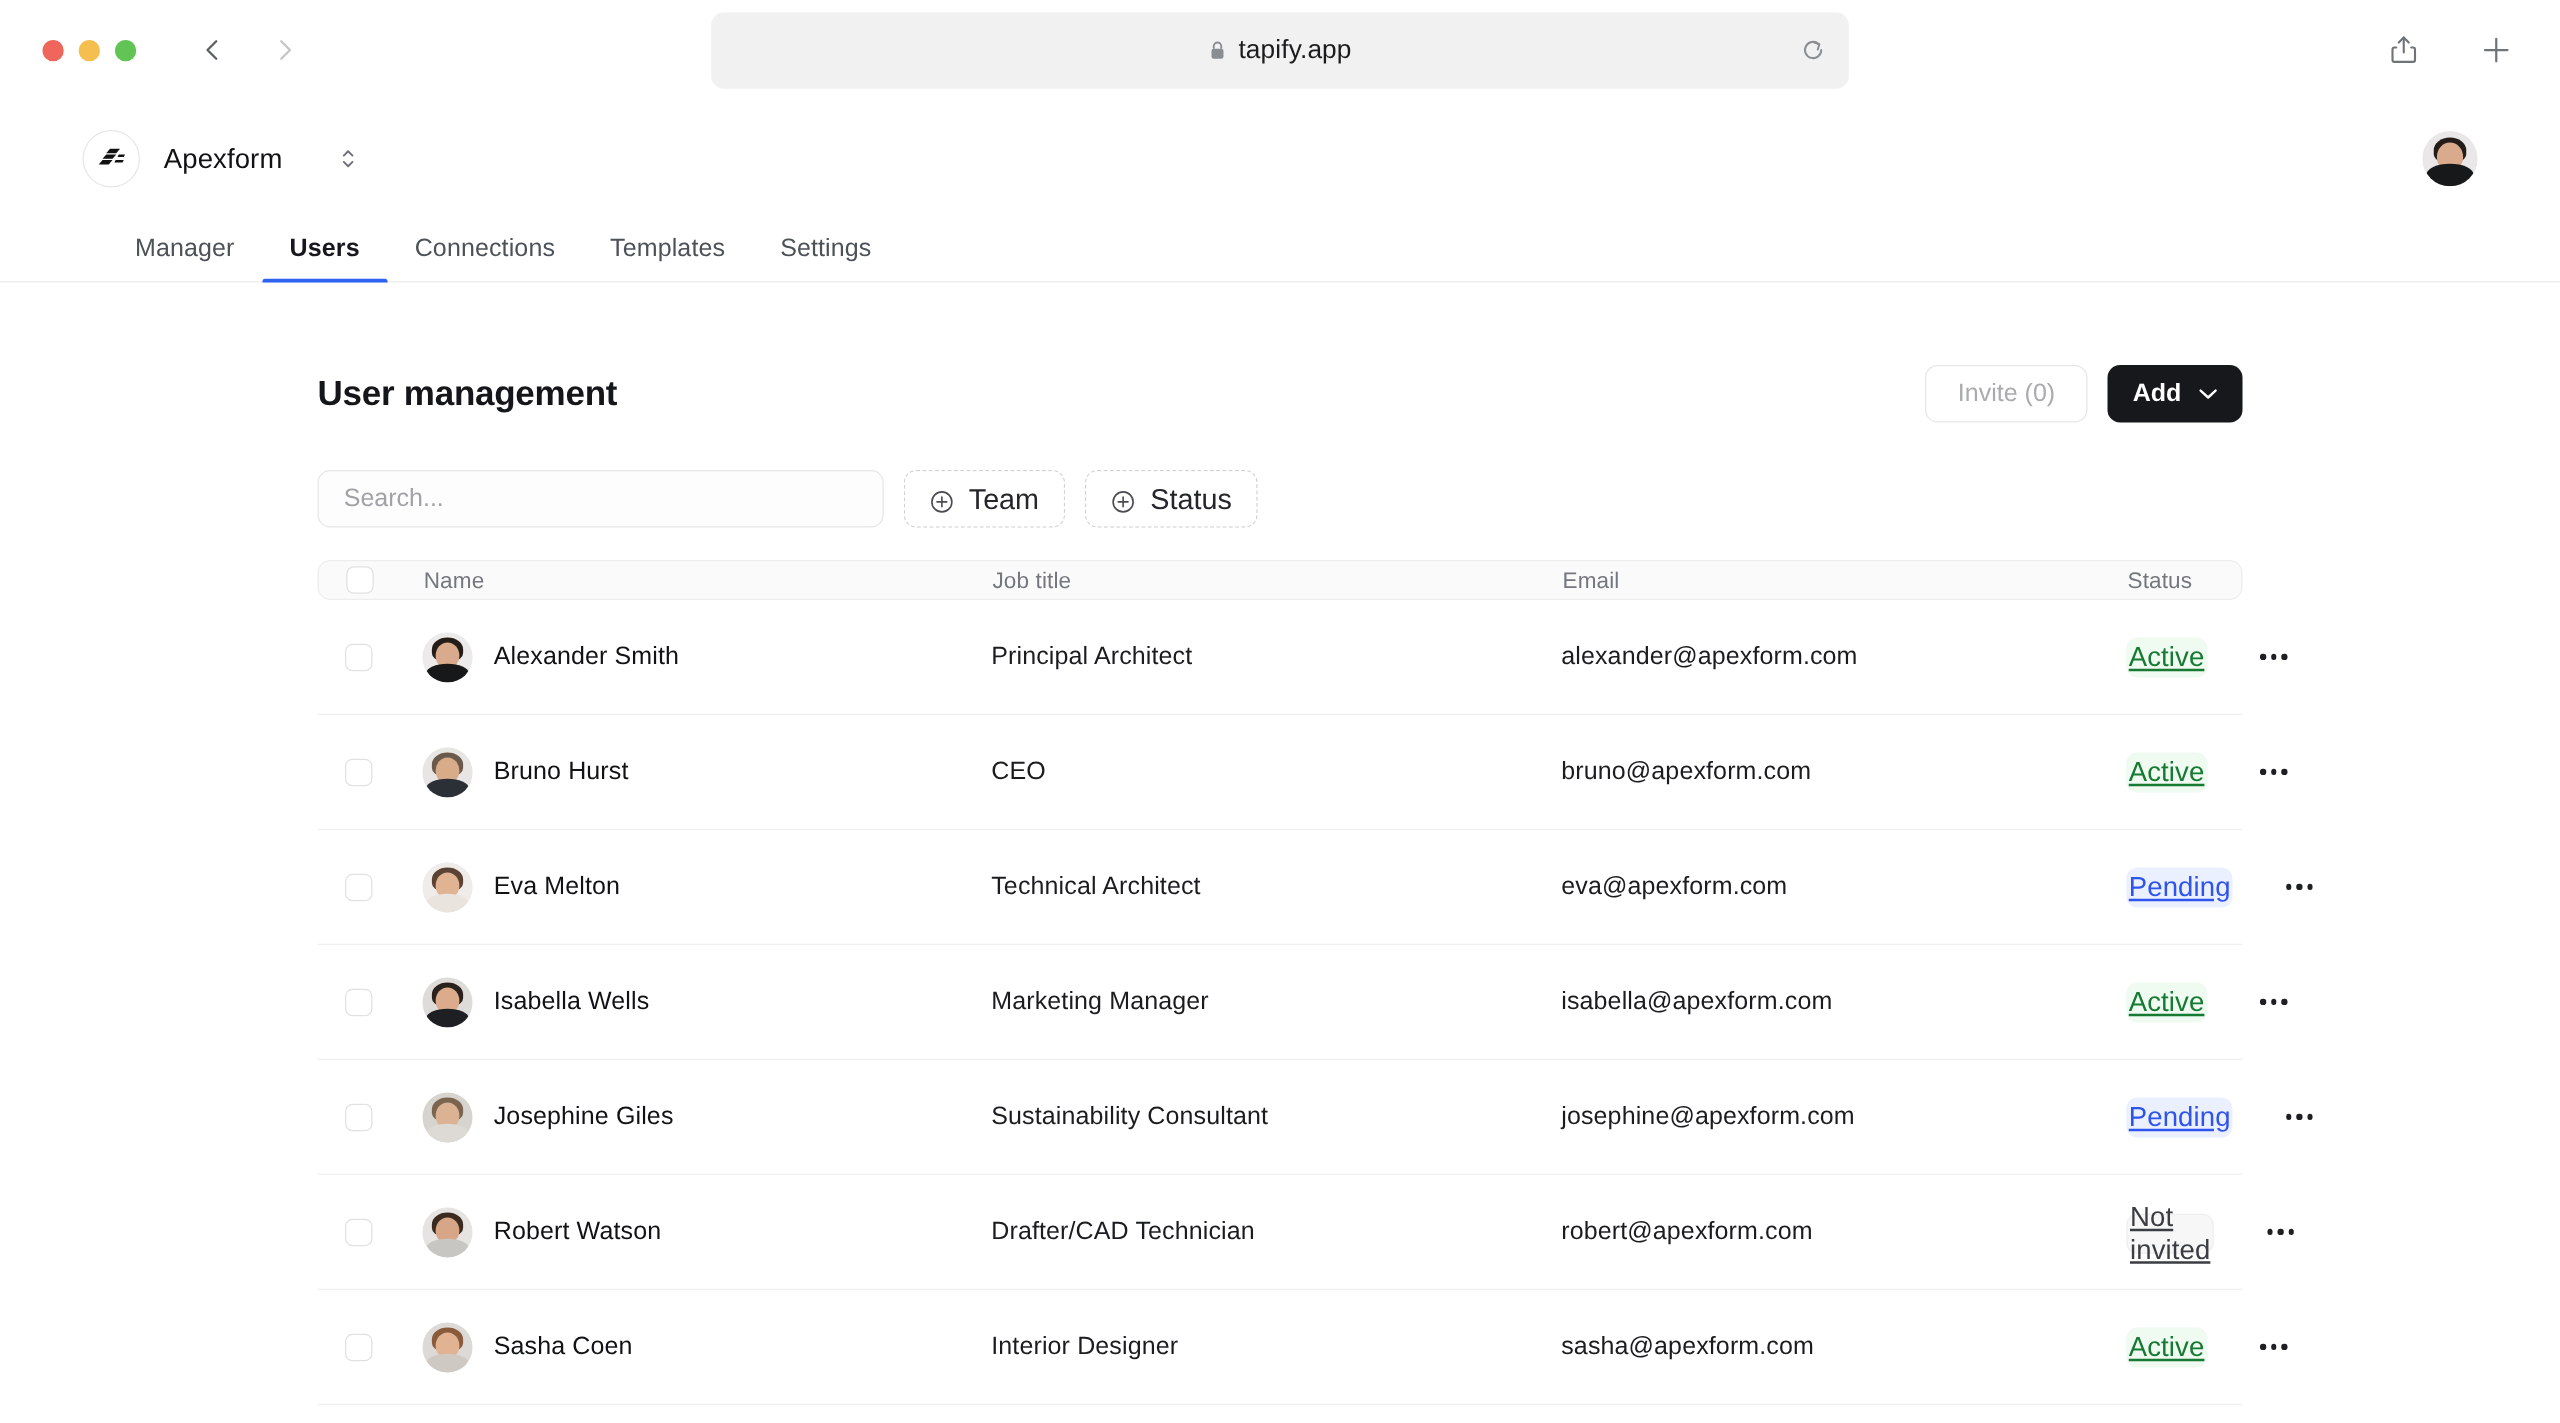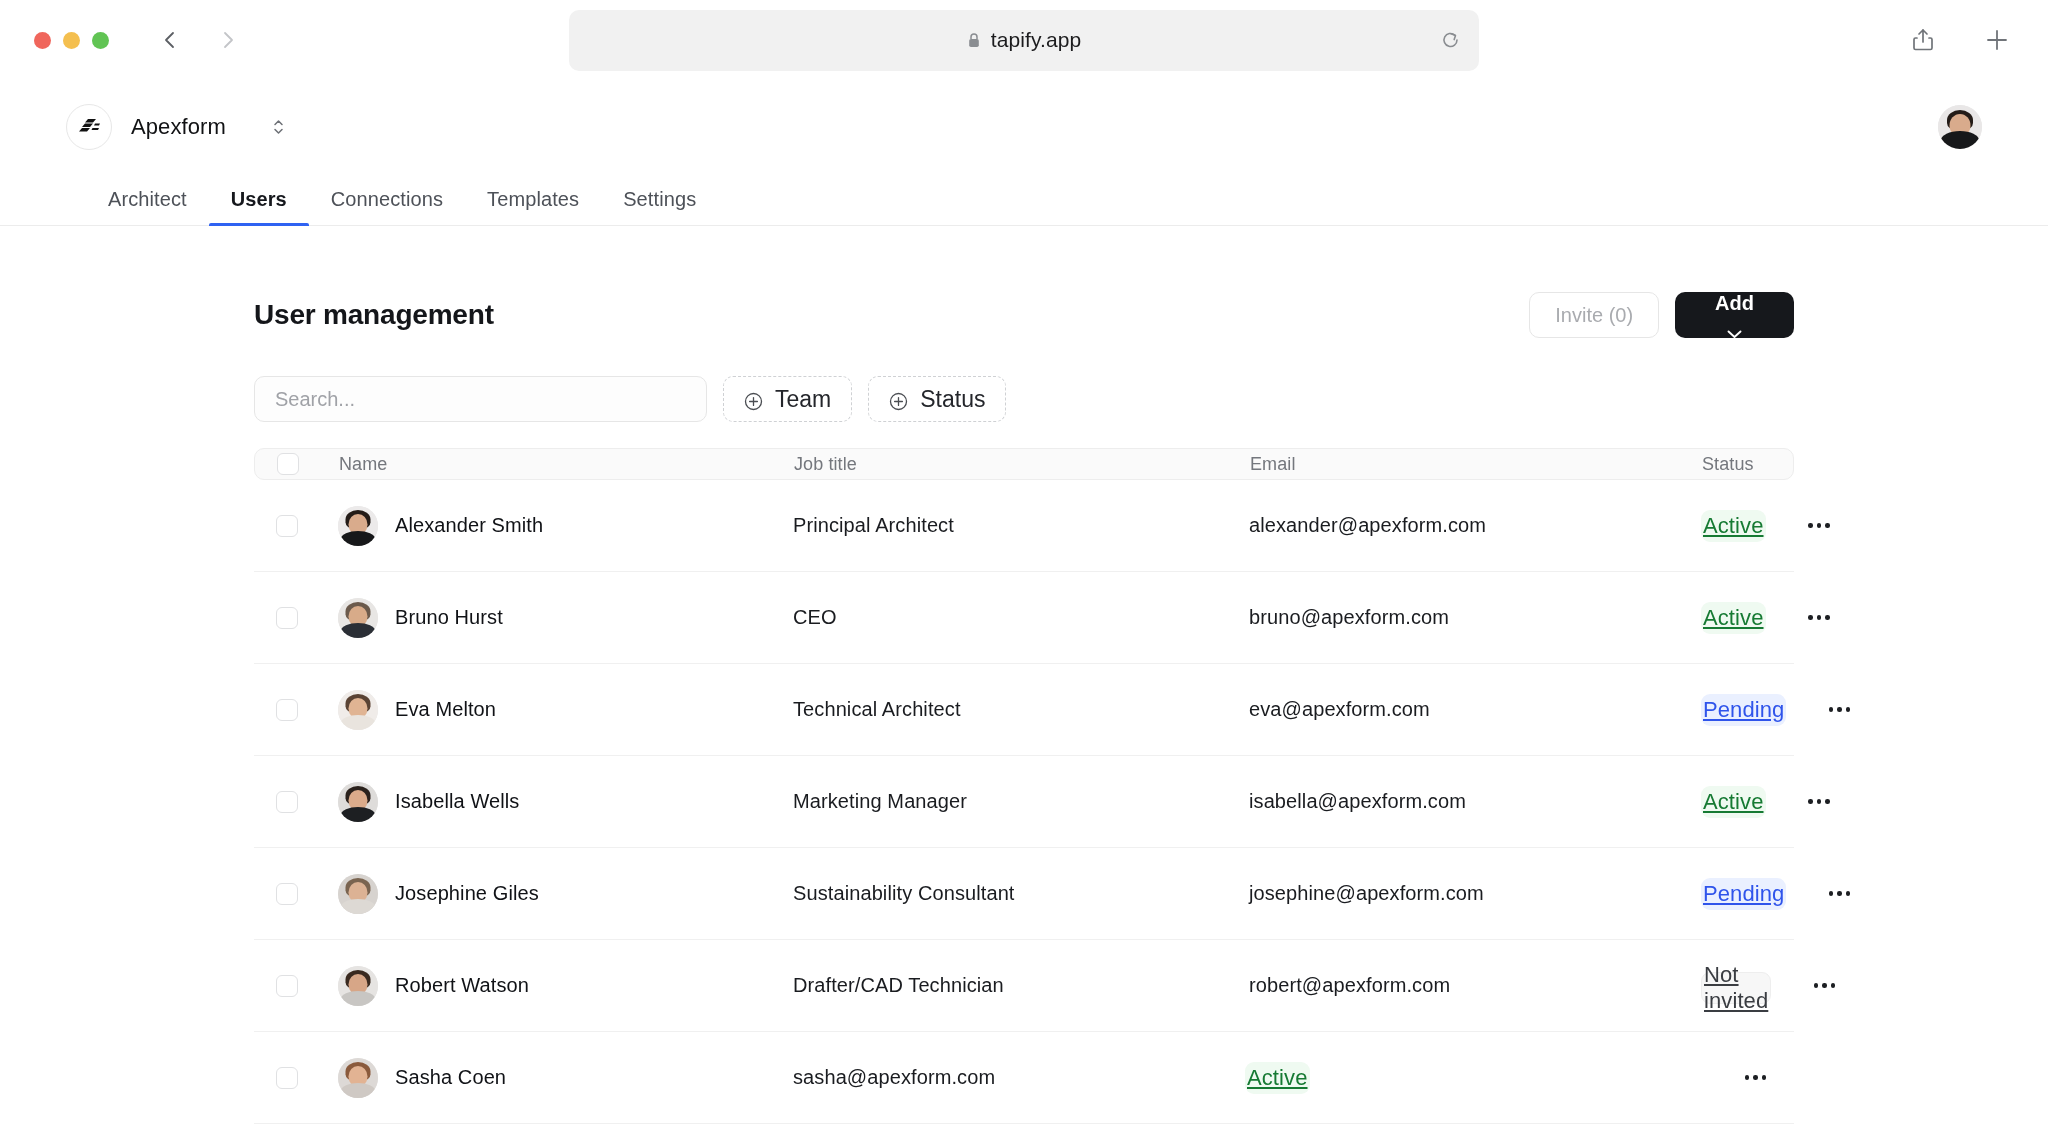--- a/index.html
+++ b/index.html
@@ -165,31 +165,30 @@
     border-radius: 10px;
     background: #ffffff;
     color: #a9abaf;
     font-size: 20px;
     font-family: inherit;
     display: flex; align-items: center;
     cursor: default;
   }
   .btn-add {
     height: 46px;
-    padding: 0 40px;
+    padding: 0 20px;
     border: none;
     border-radius: 10px;
     background: #16181c;
     color: #ffffff;
     font-size: 20px;
     font-family: inherit;
     font-weight: 600;
     display: flex; align-items: center; gap: 14px;
     cursor: pointer;
-    flex-direction: column;
   }
 
   
   .filters {
     display: flex;
     align-items: center;
     gap: 16px;
     margin-top: 38px;
   }
   .search-box {
@@ -376,21 +375,21 @@
 
   <div class="user-avatar">
     <span class="av-bg" style="background:#e9e7e7"></span>
     <span class="av-hair" style="width:26px;height:20px;top:5px;background:#241c18"></span>
     <span class="av-head" style="width:21px;height:23px;top:9px;background:#d9ab8c"></span>
     <span class="av-body" style="width:38px;height:18px;bottom:0;background:#17181a"></span>
   </div>
 </div>
 
 <div class="tabbar">
-  <div class="tab">Architect</div>
+  <div class="tab">Manager</div>
   <div class="tab active">Users</div>
   <div class="tab">Connections</div>
   <div class="tab">Templates</div>
   <div class="tab">Settings</div>
 </div>
 
 <div class="page">
  <div class="page-inner">
   <div class="page-head">
     <div class="page-title">User management</div>
@@ -591,20 +590,21 @@
             </div>
             <div class="c-name">
               <span class="avatar">
                 <span class="av-bg" style="background:#ddd9d6"></span>
                 <span class="av-hair" style="width:25px;height:19px;top:4px;background:#8a5a3c"></span>
                 <span class="av-head" style="width:19px;height:21px;top:8px;background:#e2b393"></span>
                 <span class="av-body" style="width:34px;height:15px;bottom:0;background:#cfc9c4"></span>
               </span>
               <span class="name-text">Sasha Coen</span>
             </div>
+            <div class="c-job cell-text">Interior Designer</div>
             <div class="c-email cell-text">sasha@apexform.com</div>
             <div class="c-status"><span class="badge active">Active</span></div>
             <div class="c-menu">
               <span class="kebab">
                 <i></i>
                 <i></i>
                 <i></i>
               </span>
             </div>
           </div>

